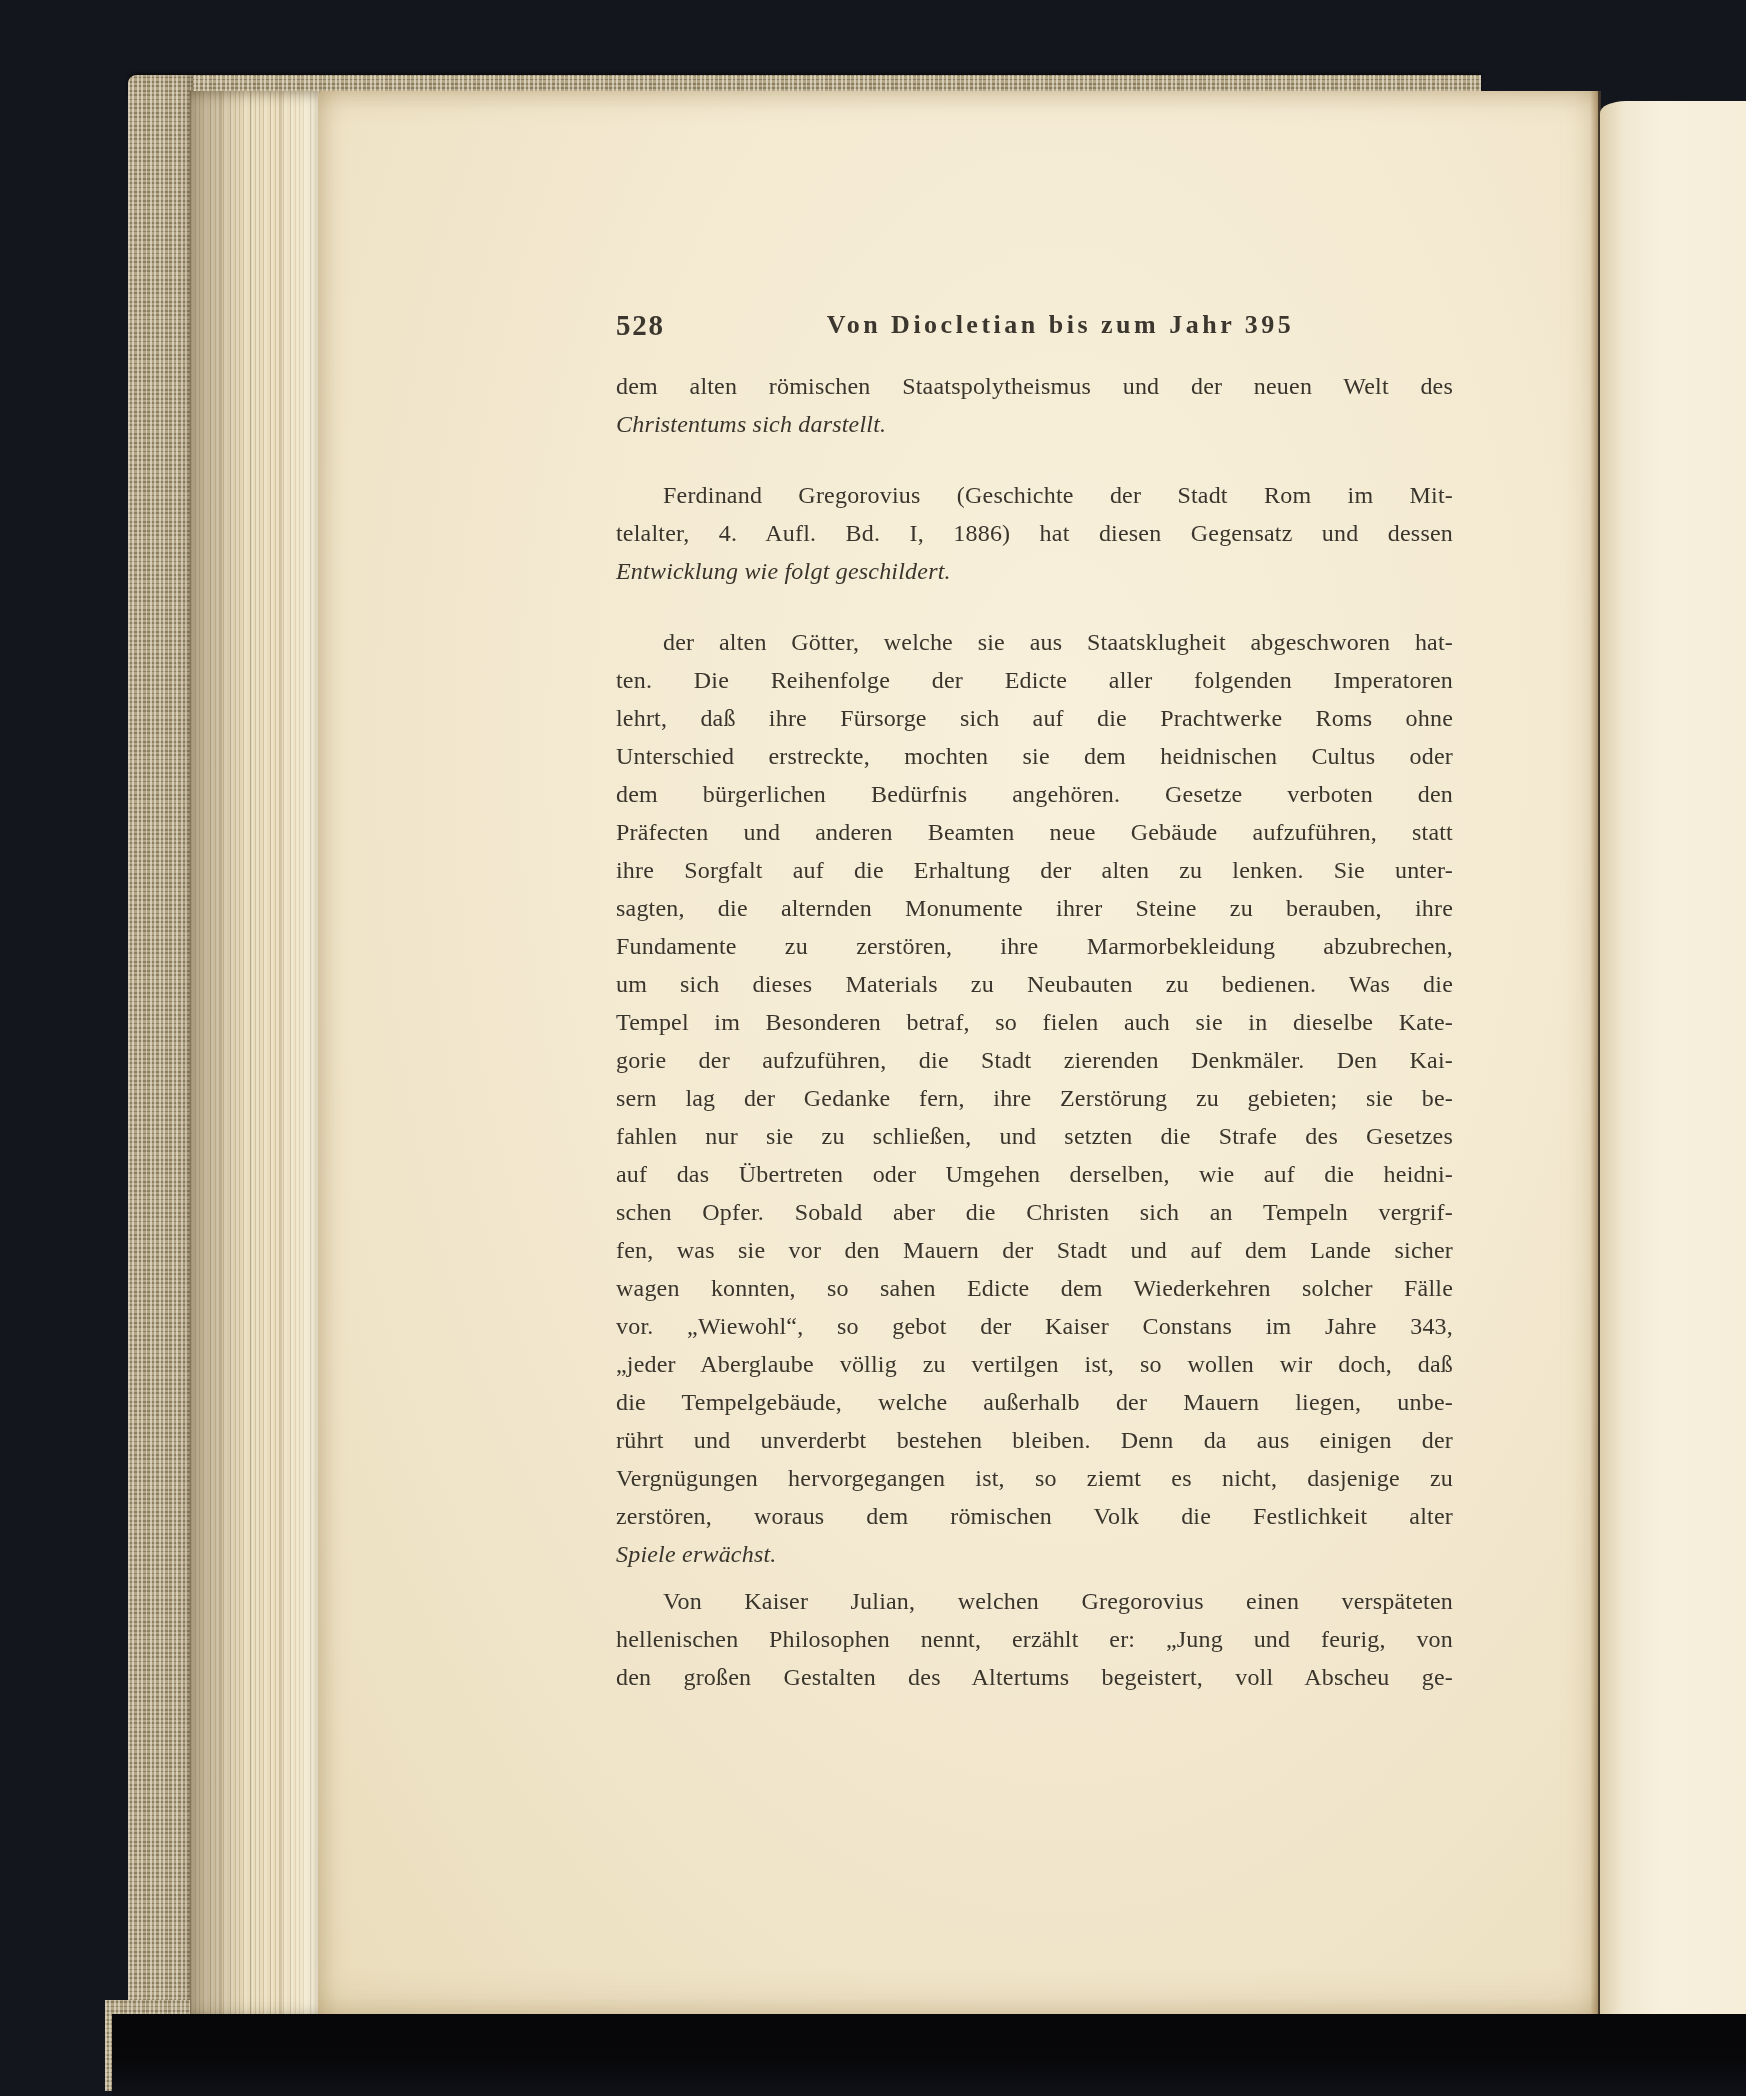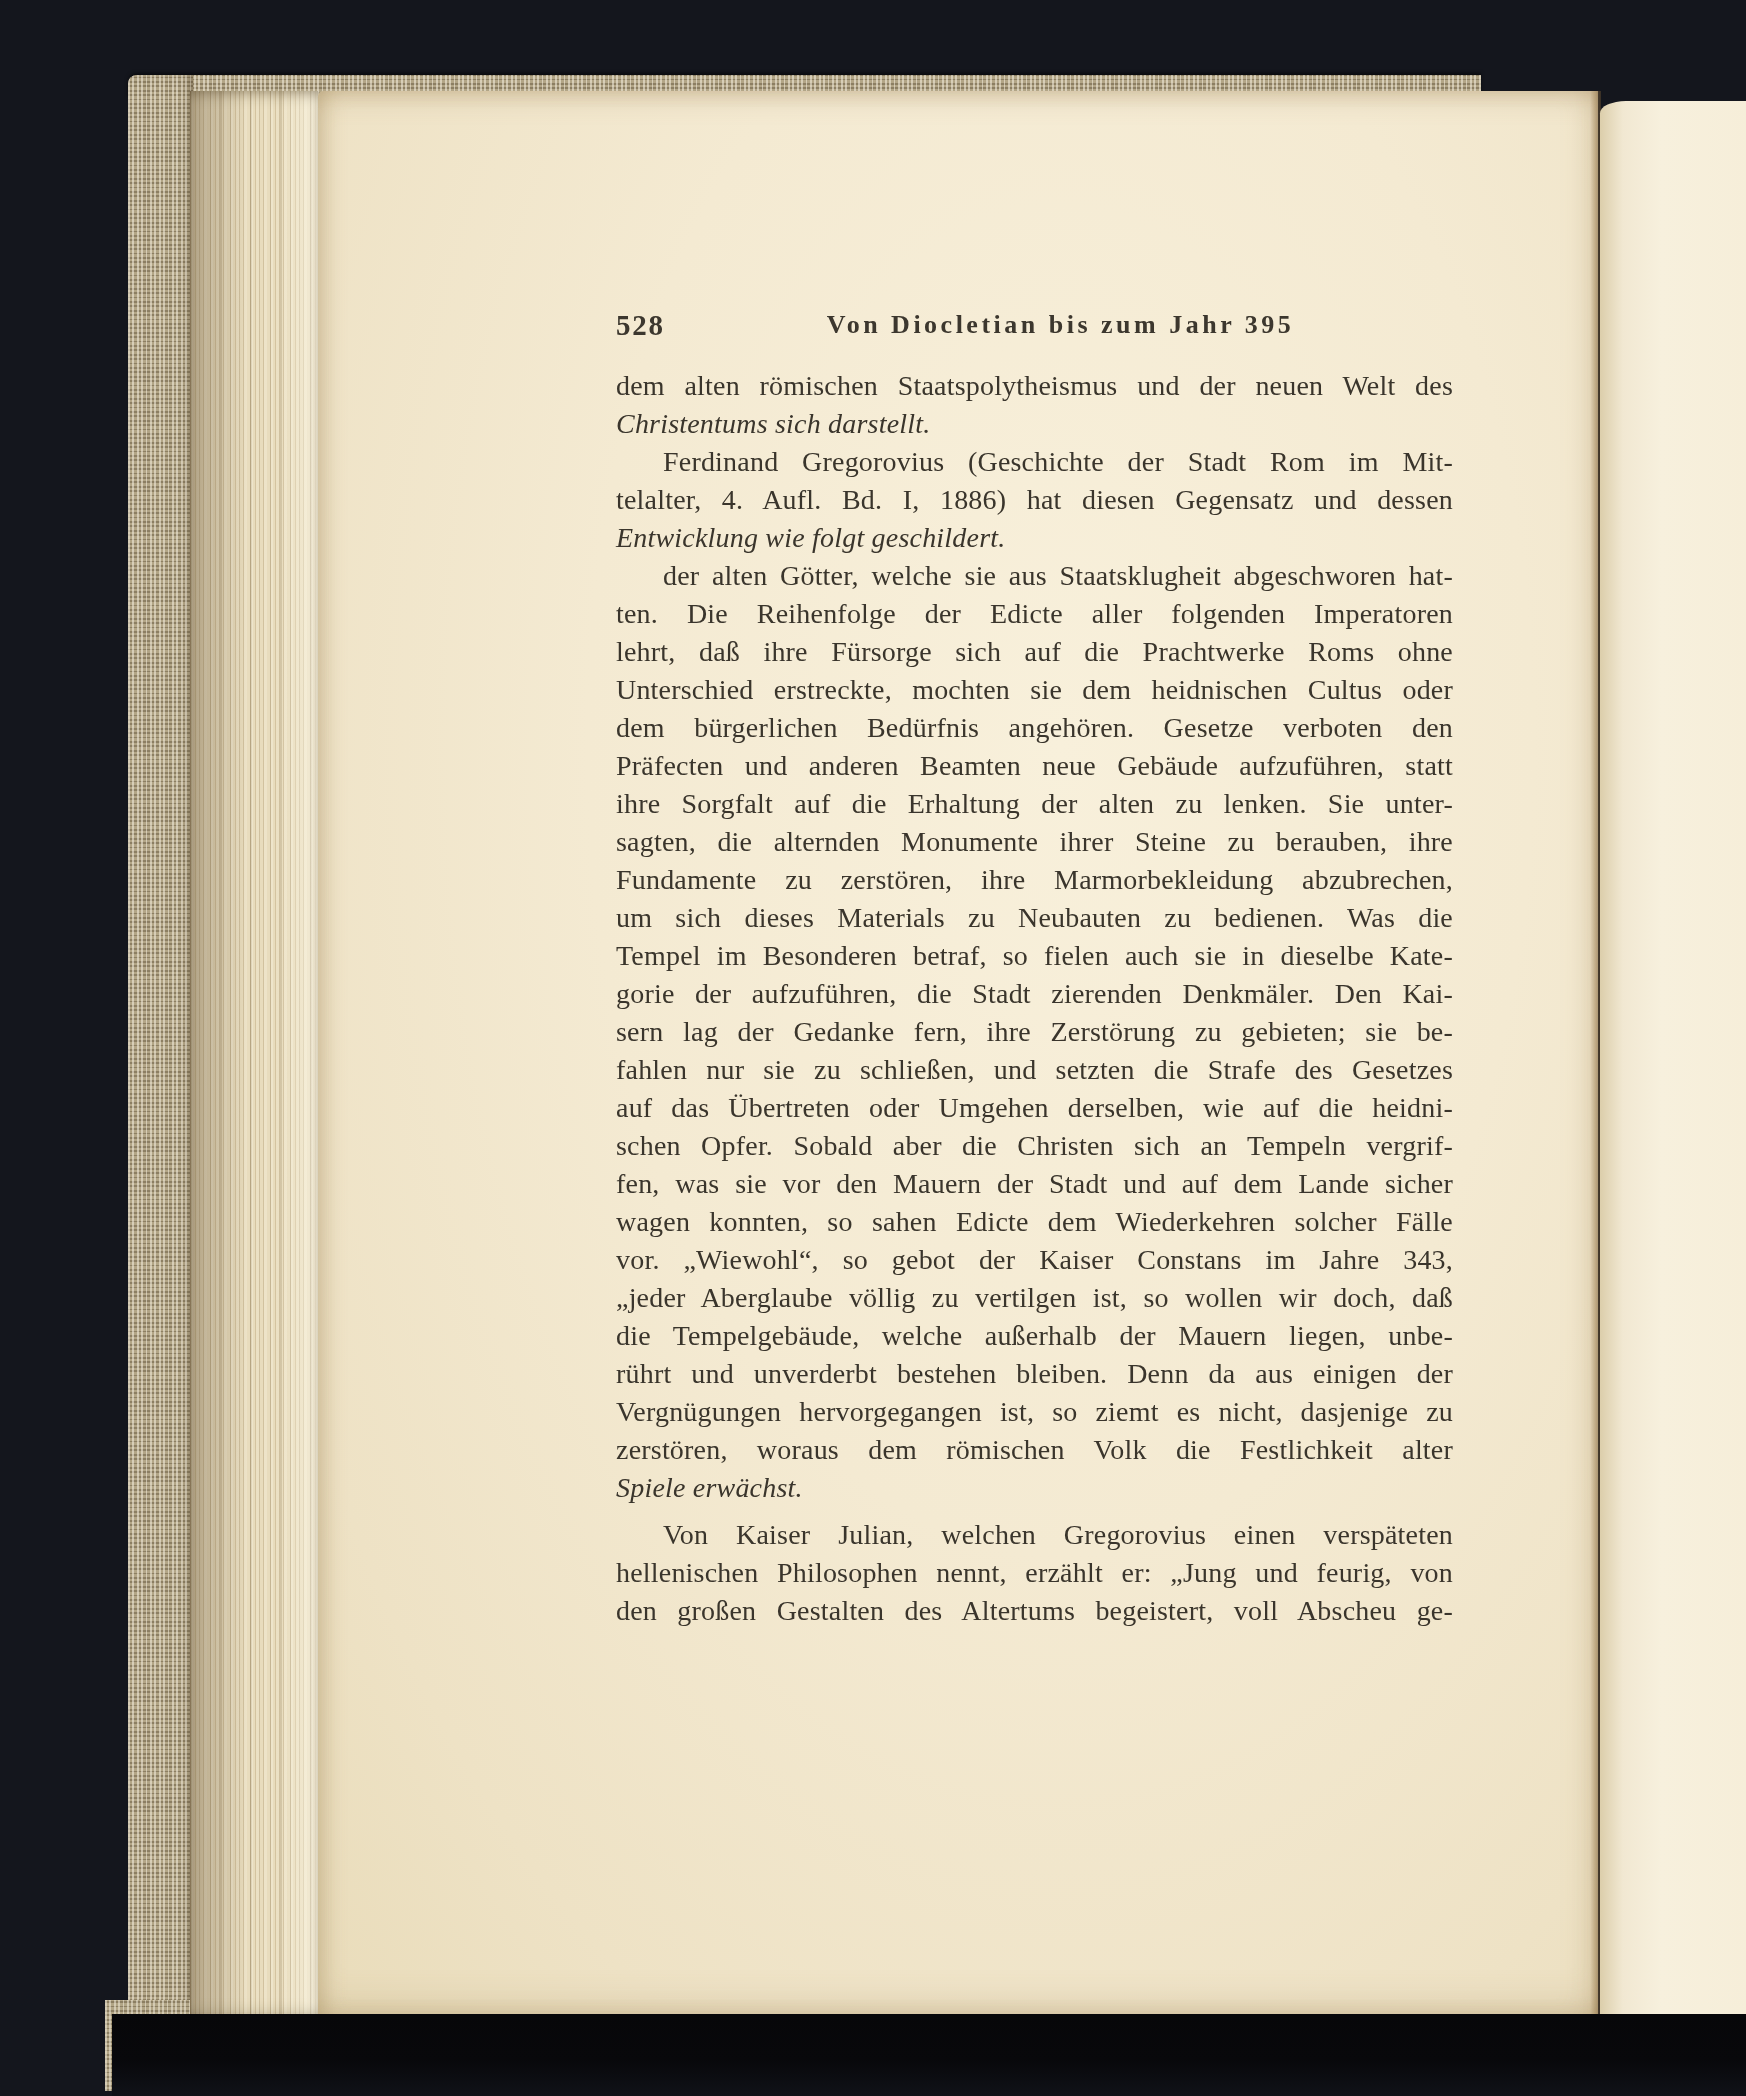--- a/index.html
+++ b/index.html
@@ -78,24 +78,24 @@
   .page-num{
     position:absolute;left:0;top:0;
     font-size:29px;color:#3c372e;letter-spacing:1.7px;font-weight:bold;
   }
   .running-title{
     position:absolute;left:52px;right:0;top:0.9px;text-align:center;
     font-size:26px;color:#3c372e;letter-spacing:3.5px;font-weight:bold;
   }
   .page-body{position:absolute;left:298px;top:276px;width:837px;color:var(--ink,#3a352c);}
   .para{margin:0;}
-  .para + .para{}
+  .para + .para{margin-top:33px;}
   .para.tight{margin-top:8.7px;}
   .line{
-    font-size:28px;line-height:38px;height:38px;letter-spacing:0.2px;
+    font-size:24px;line-height:38px;height:38px;letter-spacing:0.2px;
     text-align:justify;text-align-last:justify;
   }
   .line.lastline{text-align-last:left;font-style:italic;}
   .para.indent .line:first-child{text-indent:47px;}
 </style>
 </head>
 <body>
 
 <div class="cover-top"></div>
 <div class="cover-left"></div>

